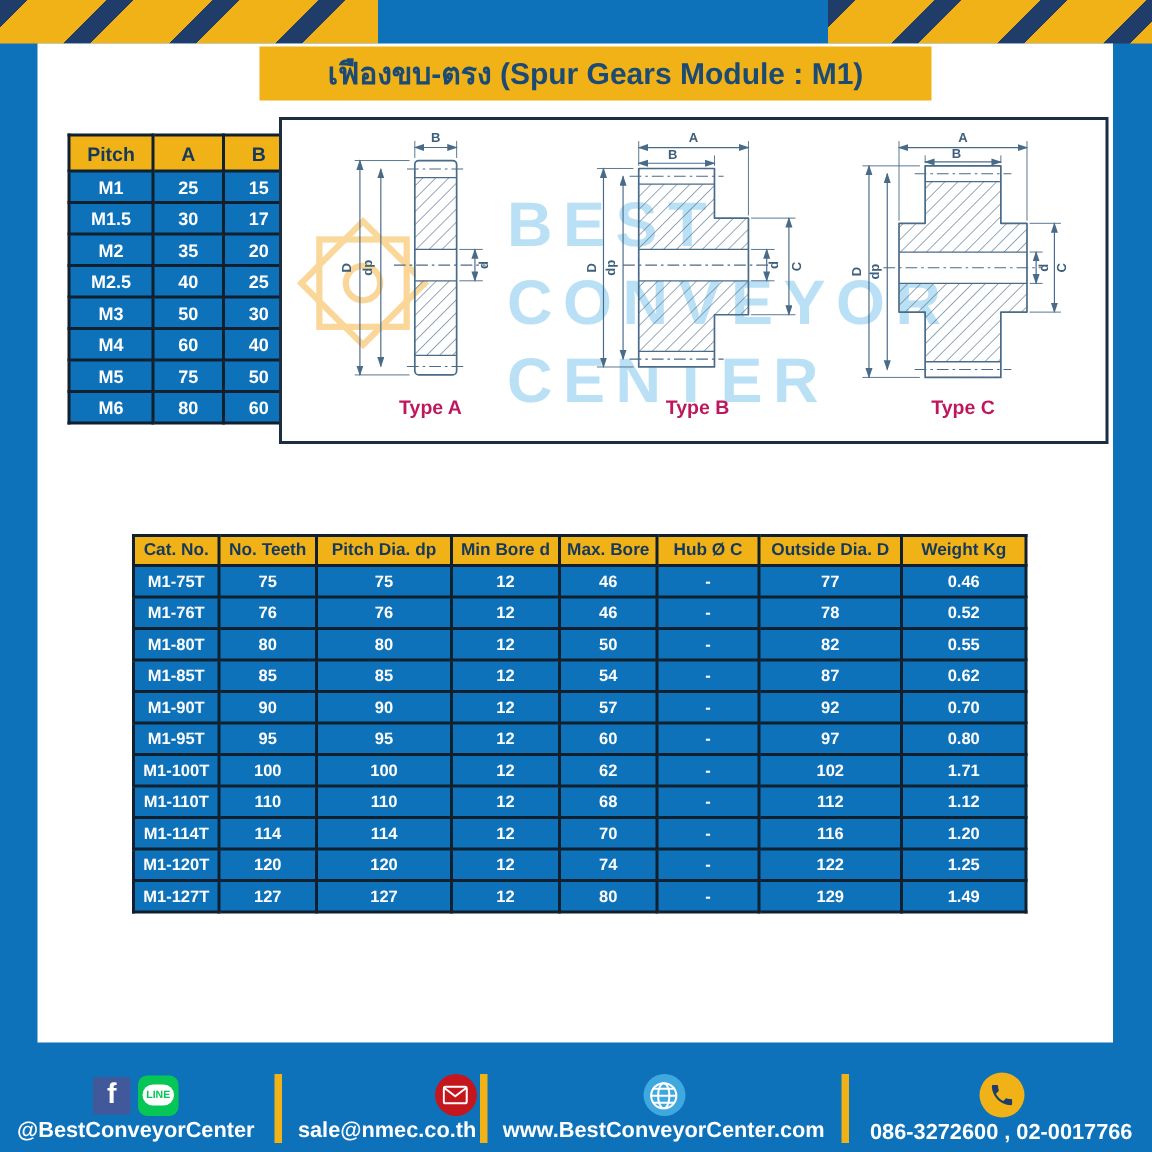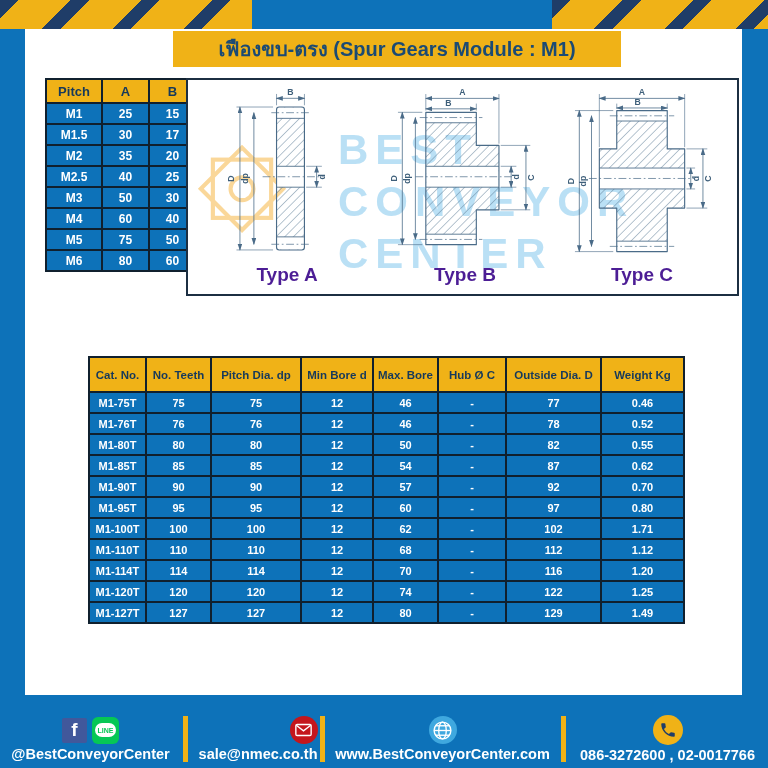--- a/index.html
+++ b/index.html
@@ -18,48 +18,48 @@
   .hazard-right { right:0; width:216px; }
 
   
   .content { position:absolute; left:25px; top:29px; width:717px; height:666px; background:#fff; }
 
   .title-bar { position:absolute; left:148px; top:2px; width:448px; height:36px;
     background:#F0B217; color:#1B4A74; font-weight:bold; font-size:20px;
     display:flex; align-items:center; justify-content:center; white-space:nowrap; }
 
   
-  .pitch-table { position:absolute; left:20px; top:49px; border-collapse:collapse; }
+  .pitch-table { position:absolute; left:20px; top:60px; border-collapse:collapse; }
   .pitch-table th,.pitch-table td { border:2px solid #10202E; text-align:center; font-weight:bold; }
   .pitch-table th { background:#F0B217; color:#16395B; font-size:13px; width:47px; height:24px; }
   .pitch-table th:first-child { width:56px; }
   .pitch-table td { background:#0D72B9; color:#fff; font-size:12px; height:21px;text-align:center; }
 
   
   .drawings-panel { position:absolute; left:161px; top:49px; width:553px; height:218px;
     border:2px solid #1C2F42; background:#fff; overflow:hidden; }
   .wm-star { position:absolute; left:2px; top:40px; z-index:0; }
   .wm-text { position:absolute; left:150px; top:44px; z-index:0; font-weight:bold;
     font-size:42px; line-height:52px; letter-spacing:7px; color:rgba(130,198,236,.55); }
   .drawing { position:absolute; top:6px; z-index:1; display:flex; flex-direction:column; align-items:center; }
   .d-a { left:38px; } .d-b { left:203px; } .d-c { left:380px; }
-  .type-label { font-size:19px; font-weight:bold; color:#4c1d95; }
+  .type-label { font-size:13px; font-weight:bold; color:#be185d; }
 
   svg .ol  { fill:none; stroke:#4A6B88; stroke-width:1.3; stroke-linejoin:round; }
   svg .ln  { stroke:#4A6B88; stroke-width:1; }
   svg .cl  { stroke:#4A6B88; stroke-width:0.8; stroke-dasharray:9 3 2 3; }
   svg .ext { stroke:#4A6B88; stroke-width:0.7; }
   svg .dim { stroke:#4A6B88; stroke-width:0.9; }
   svg text.dlabel { font-size:10px; fill:#3E5F7A; font-weight:bold;
     font-family:"Liberation Sans",sans-serif; text-anchor:middle; }
 
   
   .main-table { position:absolute; left:63px; top:327px; border-collapse:collapse; table-layout:fixed; }
   .main-table th,.main-table td { border:2px solid #10202E; text-align:center; font-weight:bold; }
-  .main-table th { background:#F0B217; color:#16395B; font-size:11.5px; height:35px; padding:0 1px; }
+  .main-table th { background:#F0B217; color:#16395B; font-size:11.5px; height:20px; padding:0 1px; }
   .main-table td { background:#0D72B9; color:#fff; font-size:11px; height:21px; }
   .main-table th:nth-child(1){width:57px;} .main-table th:nth-child(2){width:65px;}
   .main-table th:nth-child(3){width:90px;} .main-table th:nth-child(4){width:72px;}
   .main-table th:nth-child(5){width:65px;margin-top:24px;} .main-table th:nth-child(6){width:68px;}
   .main-table th:nth-child(7){width:95px;} .main-table th:nth-child(8){width:83px;}
 
   
   .footer { position:absolute; left:0; bottom:0; width:768px; height:58px;
     background:#0D72B9; display:flex; align-items:center; justify-content:center; }
   .divider { width:5px; height:46px; background:#F0B217; margin:0 2px; flex:0 0 auto; }

